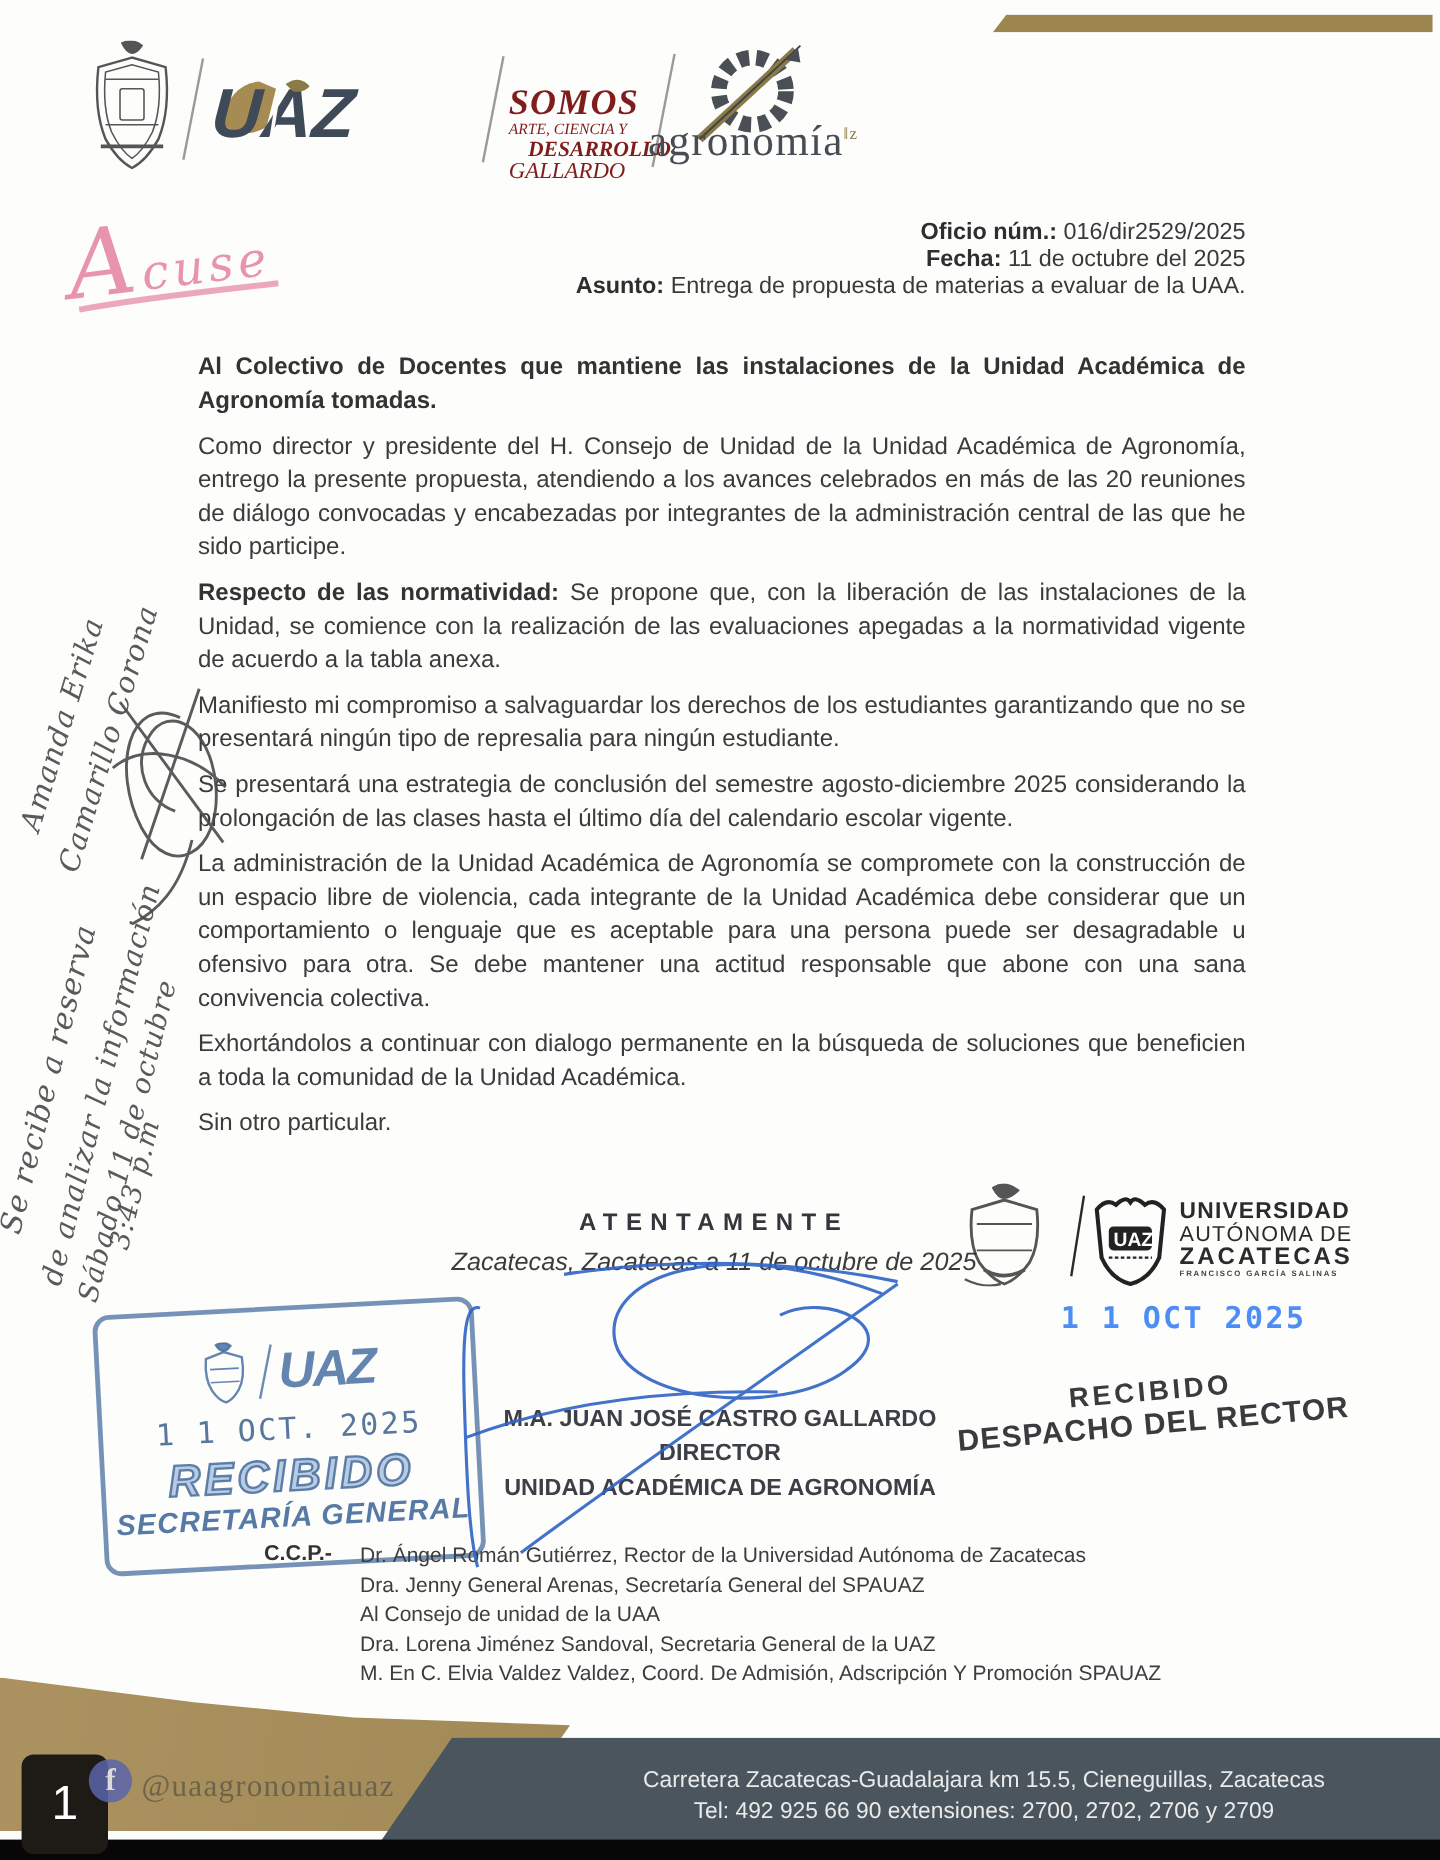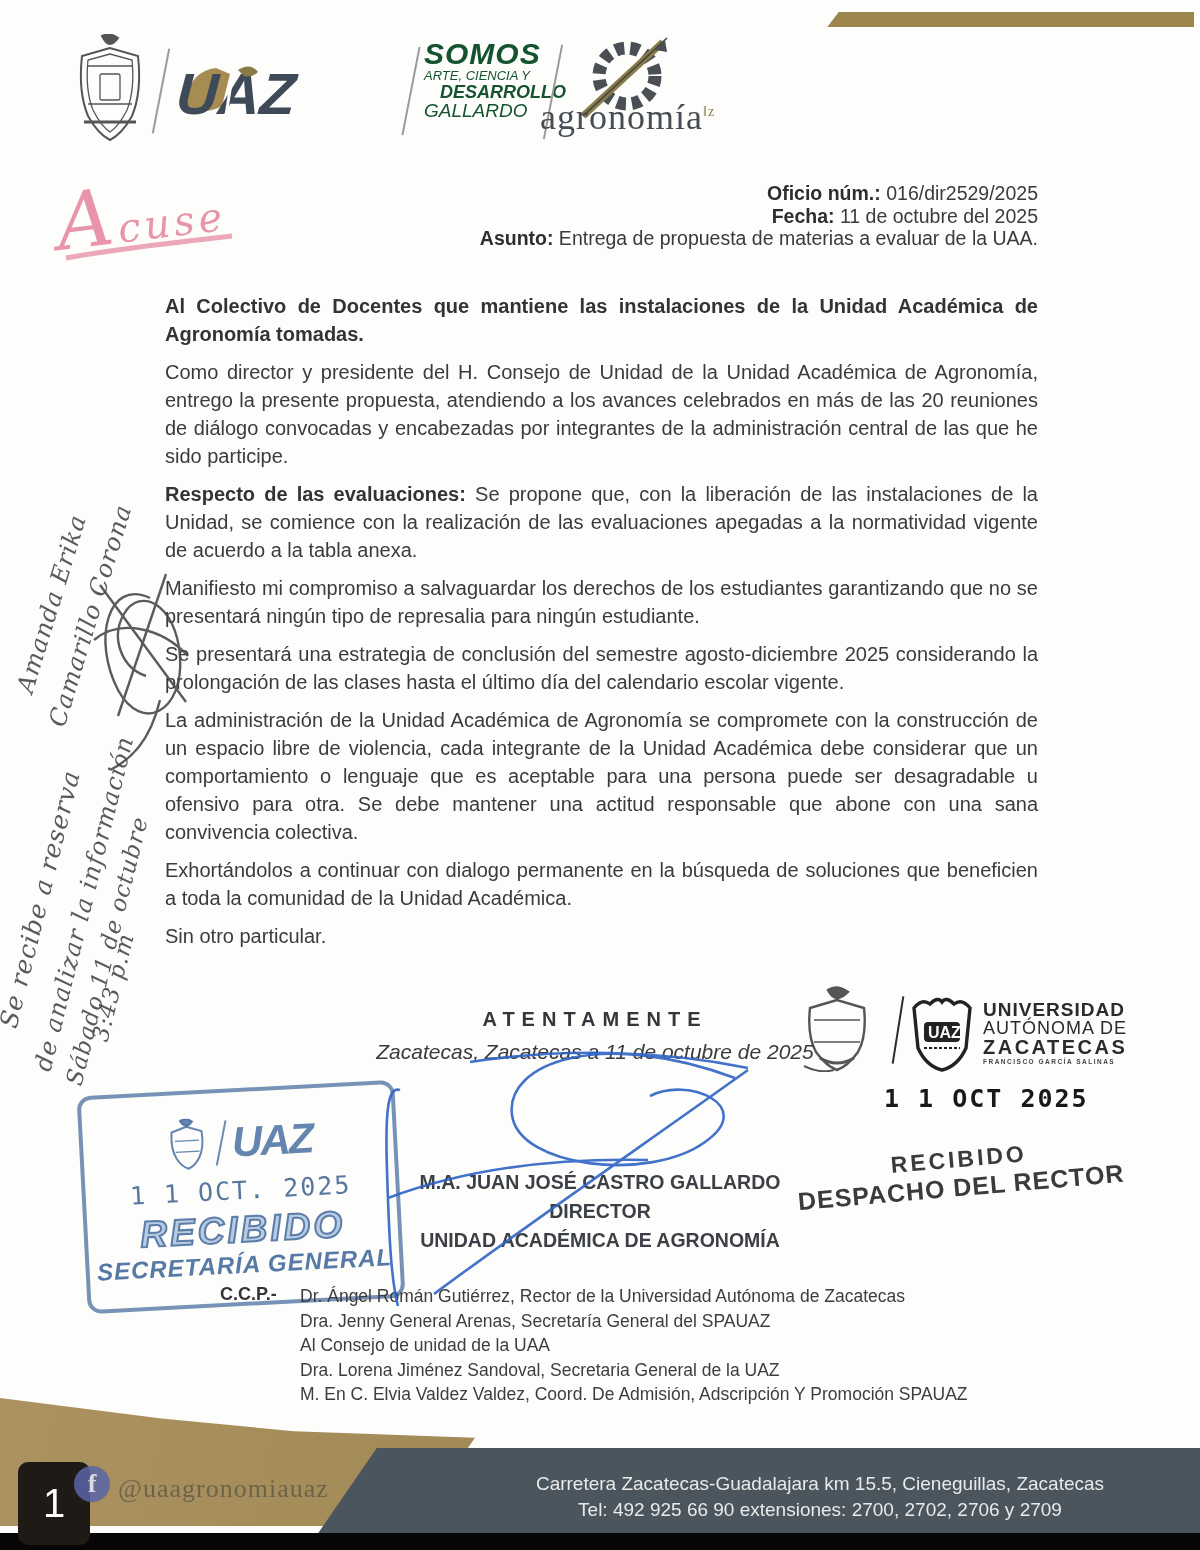--- a/index.html
+++ b/index.html
@@ -2,21 +2,21 @@
 <html><head>
 <meta charset="utf-8">
 <style>
   html,body{margin:0;padding:0;background:#e8e8e8;}
   .page{position:relative;width:1200px;height:1550px;background:#fdfdfc;overflow:hidden;
         font-family:"Liberation Sans",sans-serif;color:#3b3b3b;}
   
   .crest-svg{position:absolute;left:74px;top:34px;}
   .hdr-divider{position:absolute;width:2px;background:#9a9a9a;transform:rotate(11deg);}
   .uaz-logo{position:absolute;left:178px;top:44px;}
-  .somos{position:absolute;left:424px;top:38px;color:#14532d;font-style:italic;line-height:1.04;}
+  .somos{position:absolute;left:424px;top:70px;color:#7f1d1d;font-style:italic;line-height:1.04;font-family:Liberation Serif, serif;}
   .somos .s1{font-size:30px;font-weight:bold;letter-spacing:1px;}
   .somos .s2{font-size:13px;}
   .somos .s3{font-size:18px;font-weight:bold;margin-left:16px;}
   .somos .s4{font-size:19px;}
   .agro-gear{position:absolute;left:575px;top:36px;}
   .agro-text{position:absolute;left:540px;top:96px;font-family:"Liberation Serif",serif;
              font-size:36px;color:#484d55;letter-spacing:1px;}
   .agro-text sup{font-size:14px;color:#8a7a45;}
   .banner-gold{position:absolute;left:812px;top:12px;width:382px;height:15px;background:#9c864e;
                clip-path:polygon(4% 100%,7% 0,100% 0,100% 100%);}
@@ -47,21 +47,21 @@
   
   .stamp-crest{position:absolute;left:790px;top:986px;opacity:.88;}
   .lockup-divider{position:absolute;left:897px;top:996px;width:2px;height:68px;background:#2a2a2a;transform:rotate(9deg);}
   .uaz-shield{position:absolute;left:908px;top:996px;}
   .lockup{position:absolute;left:983px;top:1000px;color:#2b2b2b;line-height:1.0;}
   .lockup .u1{font-size:19px;font-weight:bold;letter-spacing:1px;}
   .lockup .u2{font-size:18px;letter-spacing:1px;}
   .lockup .u3{font-size:20px;font-weight:bold;letter-spacing:2.5px;}
   .lockup .u4{font-size:6.5px;font-weight:bold;letter-spacing:1.5px;color:#444;margin-top:2px;}
   .red-date{position:absolute;left:884px;top:1084px;font-family:"DejaVu Sans Mono",monospace;
-            font-size:25px;font-weight:bold;color:#000000;letter-spacing:2px;opacity:.9;}
+            font-size:25px;font-weight:bold;color:#3b82f6;letter-spacing:2px;opacity:.9;}
   .rector-stamp{position:absolute;left:770px;top:1146px;width:380px;text-align:center;
                 transform:rotate(-5deg);color:#2b2b2f;font-weight:bold;opacity:.92;}
   .rector-stamp .r1{font-size:23px;letter-spacing:3px;}
   .rector-stamp .r2{font-size:25px;letter-spacing:1px;}
   
   .blue-stamp{position:absolute;left:82px;top:1088px;width:310px;height:210px;transform:rotate(-3deg);
               border:4px solid rgba(64,104,156,.75);border-radius:14px;color:#4a72a6;
               display:flex;flex-direction:column;align-items:center;justify-content:center;opacity:.95;}
   .blue-stamp .logo-row{display:flex;align-items:center;gap:10px;margin-bottom:6px;}
   .blue-slash{width:2px;height:46px;background:rgba(64,104,156,.8);transform:rotate(14deg);}
@@ -143,21 +143,21 @@
   <div class="hand" style="left:22px;top:1002px;transform:rotate(-76deg);font-size:25px;">Se recibe a reserva</div>
   <div class="hand" style="left:56px;top:1046px;transform:rotate(-76deg);font-size:24px;">de analizar la información</div>
   <div class="hand" style="left:86px;top:1062px;transform:rotate(-76deg);font-size:23px;">Sábado 11 de octubre</div>
   <div class="hand" style="left:112px;top:1018px;transform:rotate(-76deg);font-size:23px;">3:43 p.m</div>
   <div class="hand" style="left:38px;top:668px;transform:rotate(-73deg);font-size:24px;">Amanda Erika</div>
   <div class="hand" style="left:70px;top:702px;transform:rotate(-73deg);font-size:24px;">Camarillo Corona</div>
 
   <div class="body-text">
     <p class="lead-bold">Al Colectivo de Docentes que mantiene las instalaciones de la Unidad Académica de Agronomía tomadas.</p>
     <p>Como director y presidente del H. Consejo de Unidad de la Unidad Académica de Agronomía, entrego la presente propuesta, atendiendo a los avances celebrados en más de las 20 reuniones de diálogo convocadas y encabezadas por integrantes de la administración central de las que he sido participe.</p>
-    <p><span class="lead-bold">Respecto de las evaluaciones:</span><span> Se propone que, con la liberación de las instalaciones de la Unidad, se comience con la realización de las evaluaciones apegadas a la normatividad vigente de acuerdo a la tabla anexa.</span></p>
+    <p><span class="lead-bold">Respecto de las normatividad:</span><span> Se propone que, con la liberación de las instalaciones de la Unidad, se comience con la realización de las evaluaciones apegadas a la normatividad vigente de acuerdo a la tabla anexa.</span></p>
     <p>Manifiesto mi compromiso a salvaguardar los derechos de los estudiantes garantizando que no se presentará ningún tipo de represalia para ningún estudiante.</p>
     <p>Se presentará una estrategia de conclusión del semestre agosto-diciembre 2025 considerando la prolongación de las clases hasta el último día del calendario escolar vigente.</p>
     <p>La administración de la Unidad Académica de Agronomía se compromete con la construcción de un espacio libre de violencia, cada integrante de la Unidad Académica debe considerar que un comportamiento o lenguaje que es aceptable para una persona puede ser desagradable u ofensivo para otra. Se debe mantener una actitud responsable que abone con una sana convivencia colectiva.</p>
     <p>Exhortándolos a continuar con dialogo permanente en la búsqueda de soluciones que beneficien a toda la comunidad de la Unidad Académica.</p>
     <p>Sin otro particular.</p>
   </div>
 
   <div class="atte">ATENTAMENTE</div>
   <div class="place-date">Zacatecas, Zacatecas a 11 de octubre de 2025</div>
   <div class="signatory">

